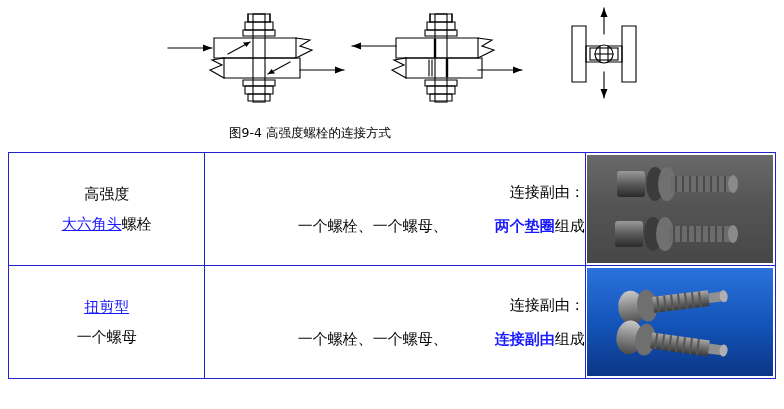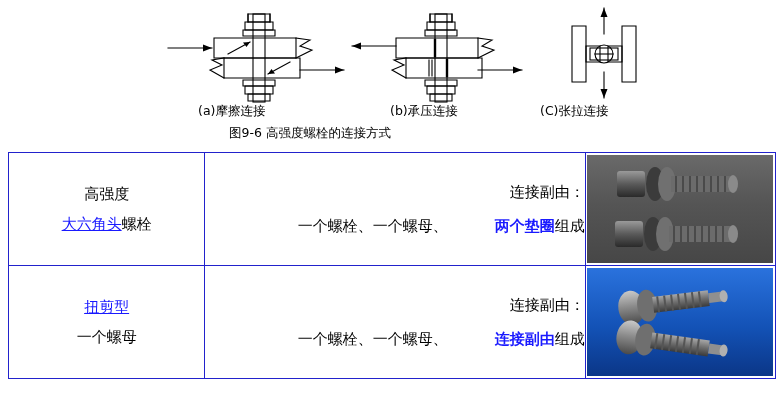--- a/index.html
+++ b/index.html
@@ -224,27 +224,22 @@
           <path d="M622,26 L636,26 L636,82 L622,82 Z"></path>
           <path d="M608,46 L622,46 L622,62 L608,62 Z"></path>
 
           <rect x="590" y="48" width="28" height="12"></rect>
           <circle cx="604" cy="54" r="9"></circle>
           <line x1="595" y1="54" x2="613" y2="54"></line>
         </g>
       </g>
     </svg>
 
-    <div class="fig-caption-row">
-      <span class="fig-sublabel a">(a)摩擦连接</span>
-      <span class="fig-sublabel b">(b)承压连接</span>
-      <span class="fig-sublabel c">(C)张拉连接</span>
-    </div>
-
-    <div class="fig-title">图9-6  高强度螺栓的连接方式</div>
+
+    <div class="fig-title">图9-4  高强度螺栓的连接方式</div>
   </div>
 
   <div class="table-wrap">
     <table class="spec">
       <colgroup>
         <col class="col-a">
           <col class="col-b">
           <col class="col-c">
       </colgroup>
       <tbody>

